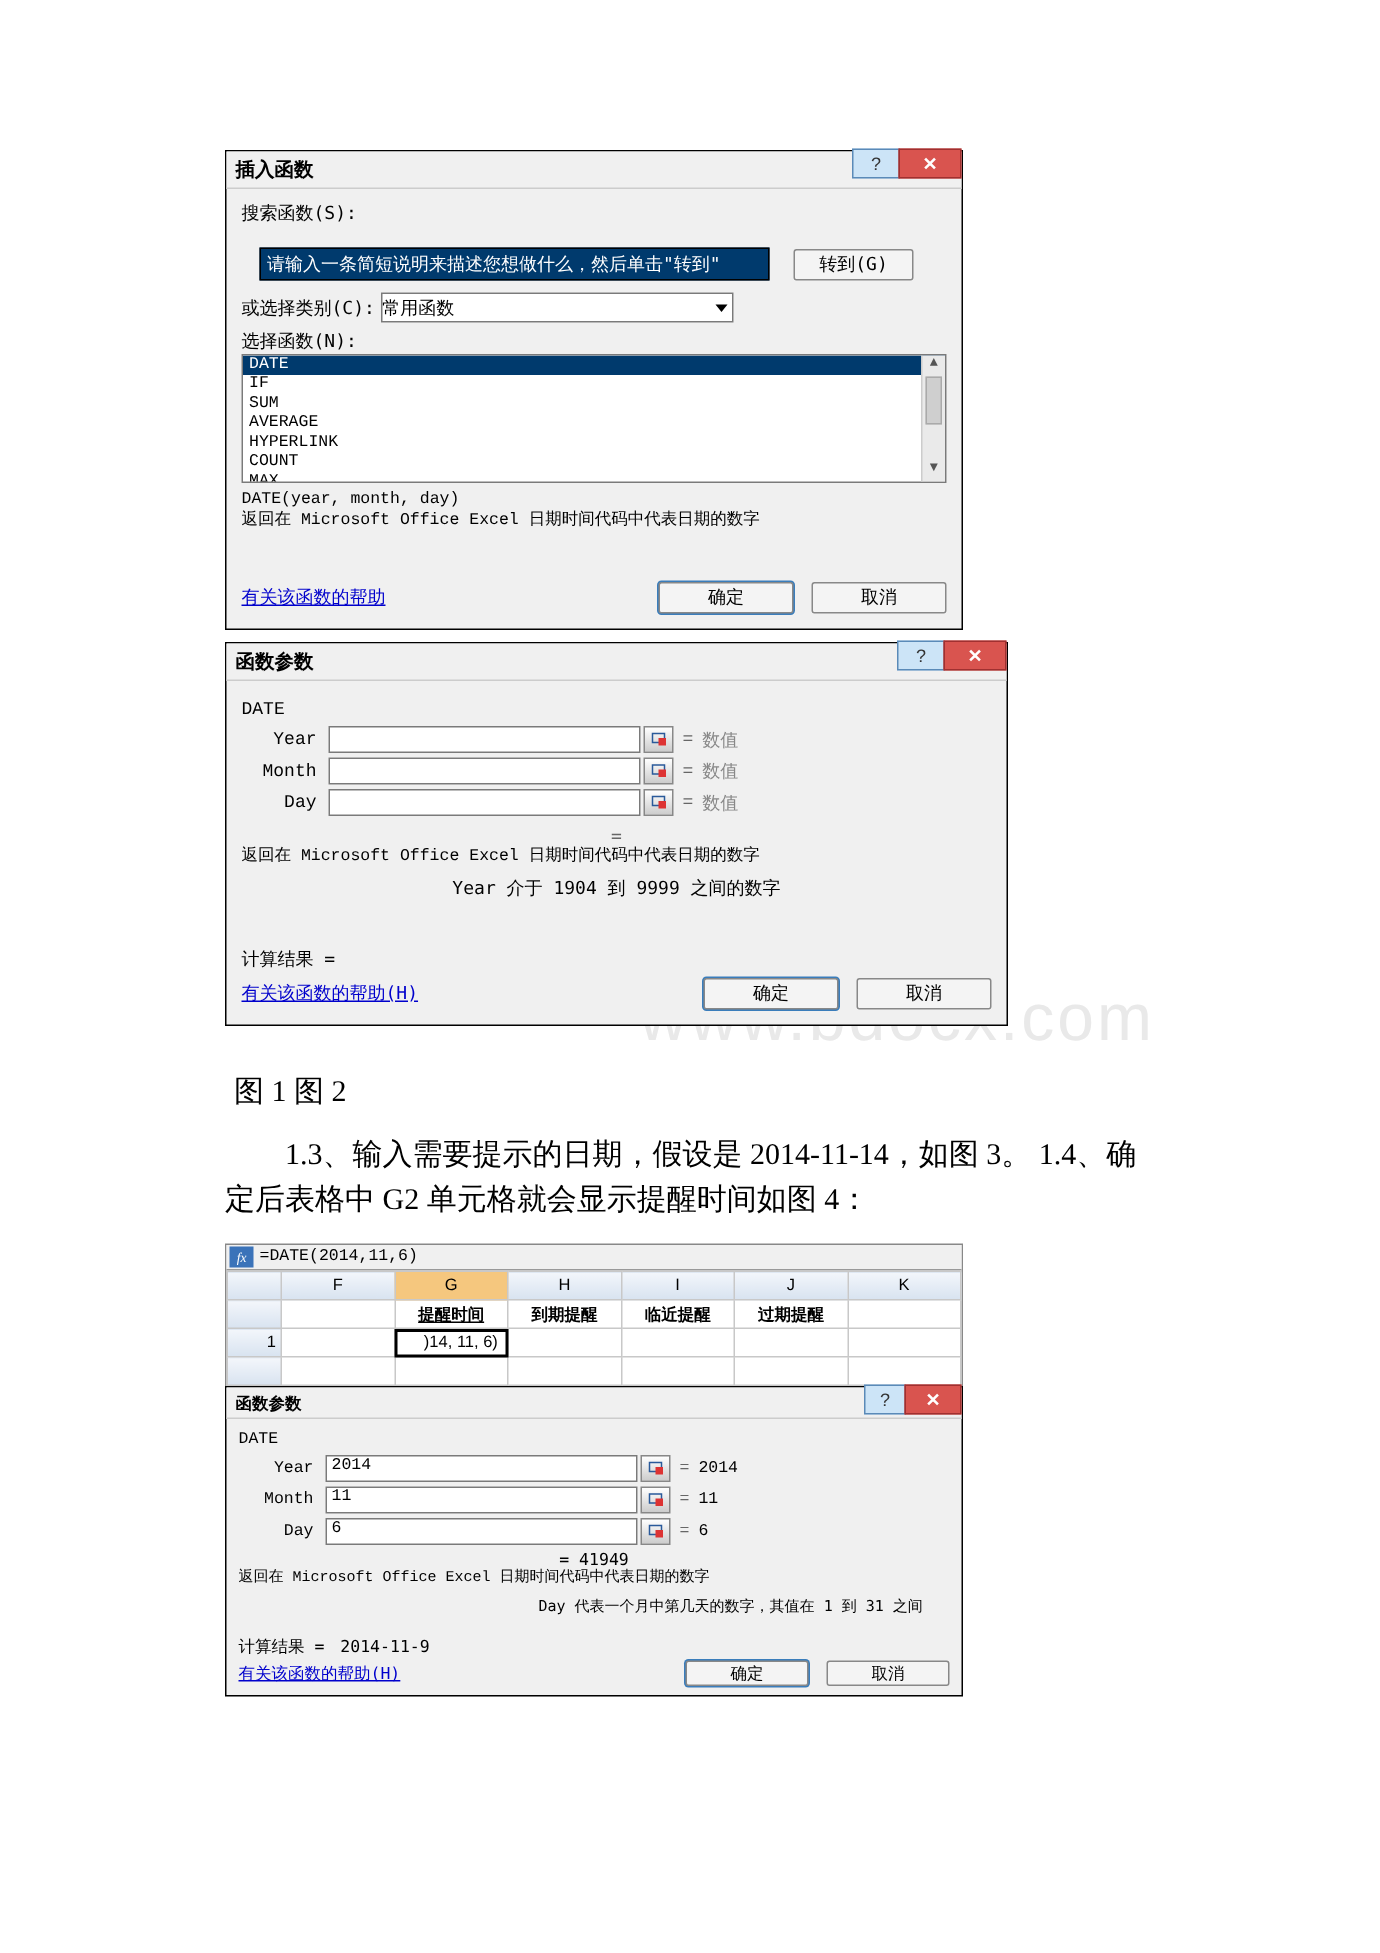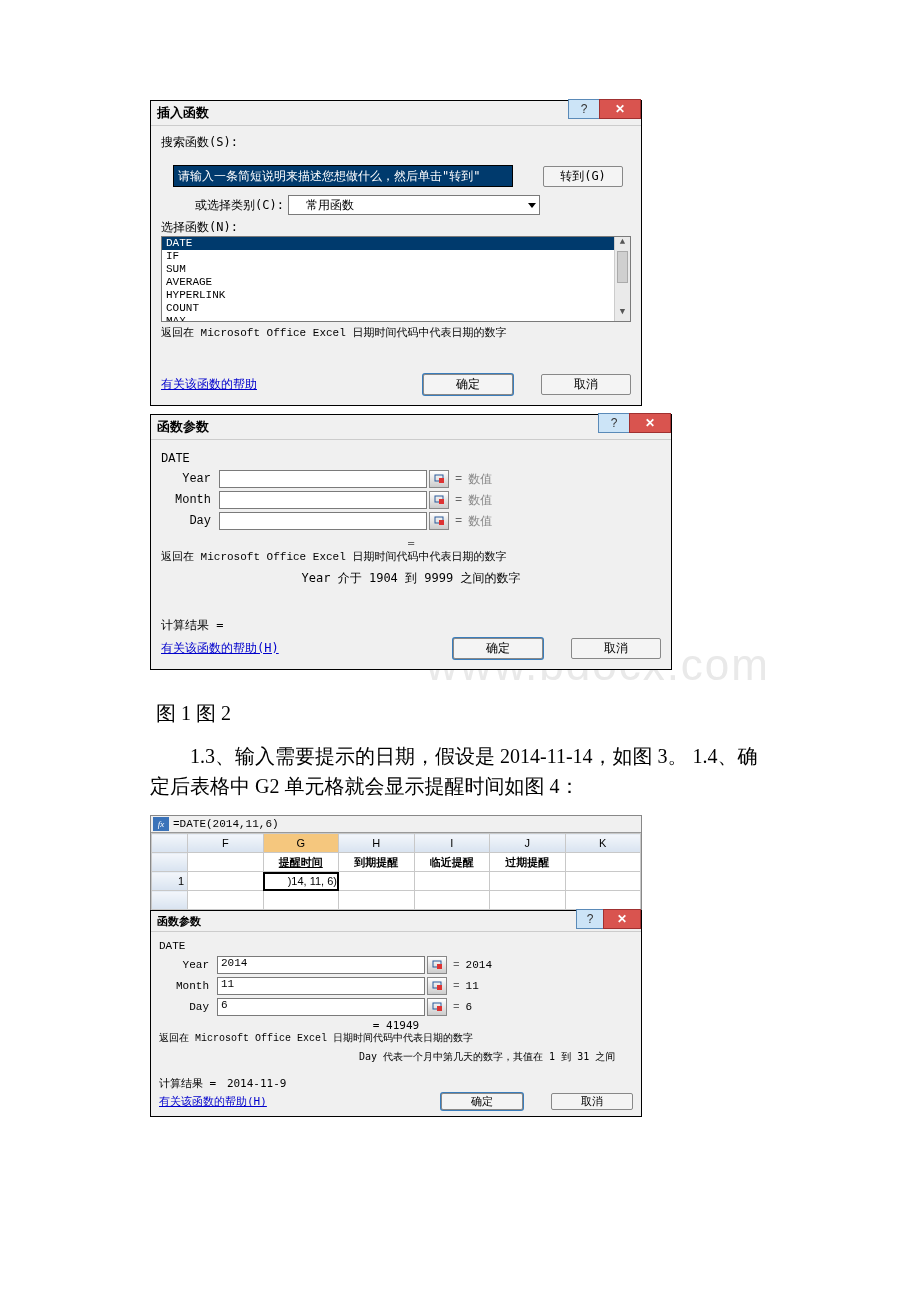--- a/index.html
+++ b/index.html
@@ -80,38 +80,38 @@
   .sel-input {
     background: #003a6d;
     color: #fff;
     border: 1px solid #000;
     padding: 2px 4px;
     height: 16px;
     width: 330px;
     font-size: 12px;
   }
   .go-btn {
-    margin-left: 30px;
+    margin-left: 16px;
     padding: 1px 10px;
     font-size: 12px;
     background: #f4f4f4;
     border: 1px solid #888;
     border-radius: 2px;
     width: 58px;
     text-align: center;
   }
   .combo {
     border: 1px solid #7a7a7a;
     background: #fff;
     width: 230px;
     height: 18px;
     display: flex;
     align-items: center;
     justify-content: space-between;
-    padding: 0 3px 0 17px;
+    padding: 0 3px 0 0;
     font-size: 12px;
   }
   .chev {
     width: 0; height: 0;
     border-left: 4px solid transparent;
     border-right: 4px solid transparent;
     border-top: 5px solid #000;
   }
   .listbox {
     border: 1px solid #7a7a7a;
@@ -151,21 +151,21 @@
   }
   .help-link {
     color: #0000cc;
     text-decoration: underline;
     font-size: 12px;
   }
   .footer {
     display: flex;
     justify-content: flex-end;
     align-items: center;
-    gap: 28px;
+    gap: 12px;
     margin-top: 12px;
   }
   .footer .left { margin-right:auto; }
   .btn {
     padding: 1px 16px;
     font-size: 12px;
     background: #f4f4f4;
     border: 1px solid #888;
     border-radius: 2px;
     min-width: 56px;
@@ -281,21 +281,21 @@
             <span>✕</span>
           </div>
     </div>
   </div>
   <div class="dlg-body">
     <div style="margin-bottom:14px;">搜索函数(S):</div>
     <div class="row">
       <div class="sel-input" style="margin-left:12px;">请输入一条简短说明来描述您想做什么，然后单击"转到"</div>
       <div class="go-btn">转到(G)</div>
     </div>
-    <div class="row" style="margin-top:8px;margin-left:34px;">
+    <div class="row" style="margin-top:8px;">
       <span>或选择类别(C):</span>
       <div class="combo" style="margin-left:4px;">
         <span>常用函数</span>
         <span class="chev"></span>
       </div>
     </div>
     <div style="margin-top:4px;">选择函数(N):</div>
     <div class="listbox">
       <div class="item sel">DATE</div>
       <div class="item">IF</div>
@@ -304,20 +304,21 @@
       <div class="item">HYPERLINK</div>
       <div class="item">COUNT</div>
       <div class="item">MAX</div>
       <div class="scrolltrack">
         <div class="arrow">▲</div>
         <div class="thumb"></div>
         <div class="arrow" style="position:absolute;bottom:0;left:0;right:0;">▼</div>
       </div>
     </div>
     <div class="desc" style="margin-top:4px;">
+      <div>DATE(year, month, day)</div>
       <div>返回在 Microsoft Office Excel 日期时间代码中代表日期的数字</div>
     </div>
     <div class="footer" style="margin-top:34px;">
       <a class="help-link left">有关该函数的帮助</a>
       <div class="btn default">确定</div>
       <div class="btn">取消</div>
     </div>
   </div>
 </div>
 
@@ -422,21 +423,21 @@
       <td></td>
       <td style="font-weight:bold;text-decoration:underline;">提醒时间</td>
       <td style="font-weight:bold;">到期提醒</td>
       <td style="font-weight:bold;">临近提醒</td>
       <td style="font-weight:bold;">过期提醒</td>
       <td></td>
     </tr>
     <tr>
       <th class="rownum" style="text-align:right;padding-right:3px;">1</th>
       <td></td>
-      <td class="sel" style="text-align:right;padding-left:14px;margin-top:36px;">)14, 11, 6)</td>
+      <td class="sel" style="text-align:center;padding-left:14px;margin-top:36px;">)14, 11, 6)</td>
       <td></td>
       <td></td>
       <td></td>
       <td></td>
     </tr>
     <tr>
       <th class="rownum"></th>
       <td></td>
       <td></td>
       <td></td>

